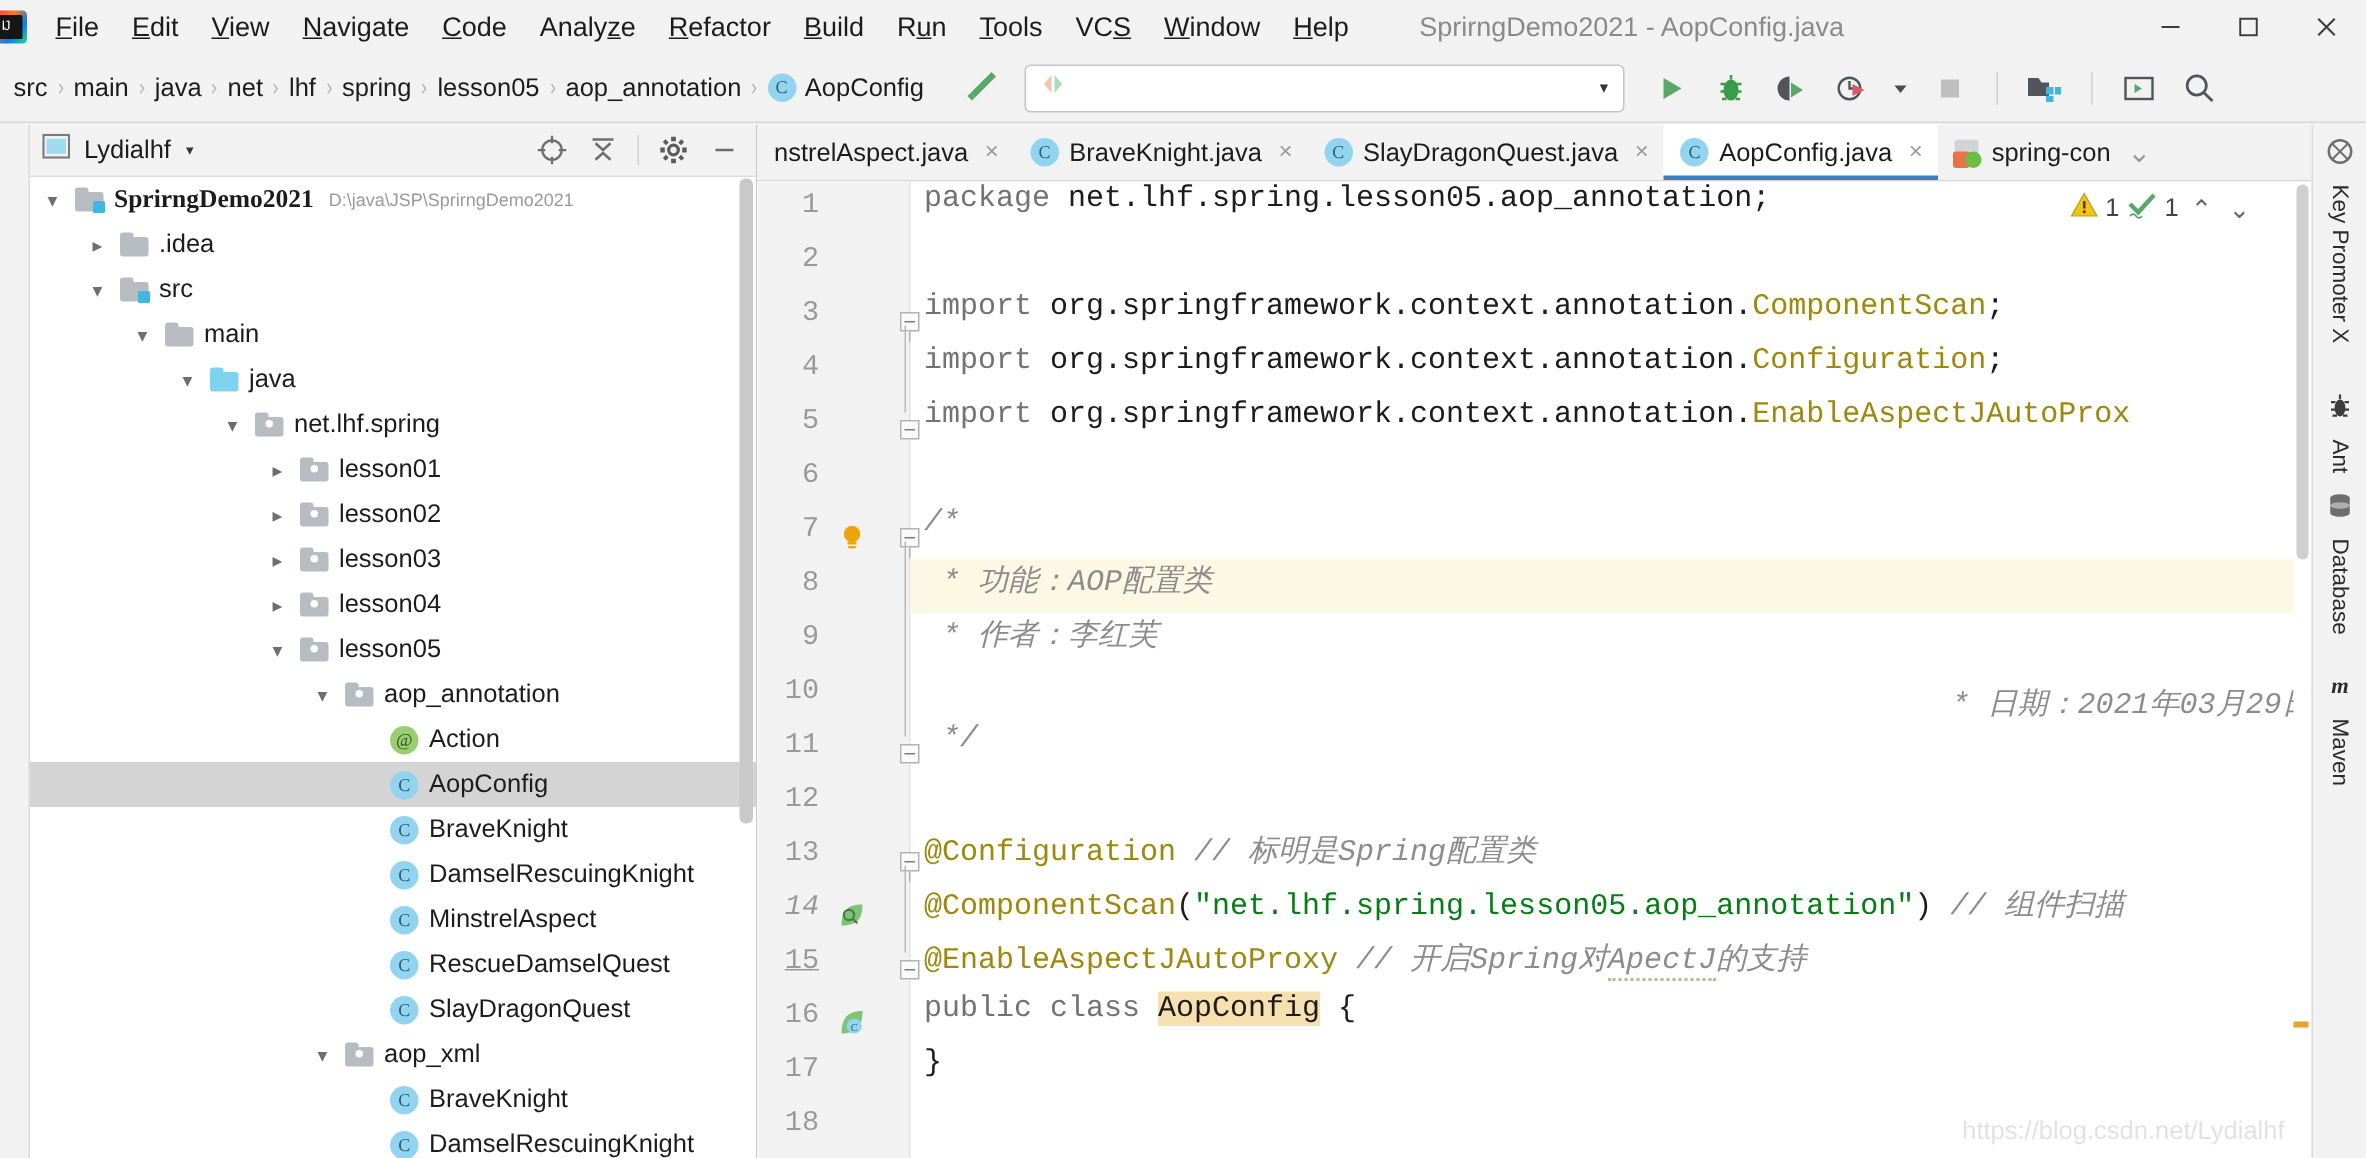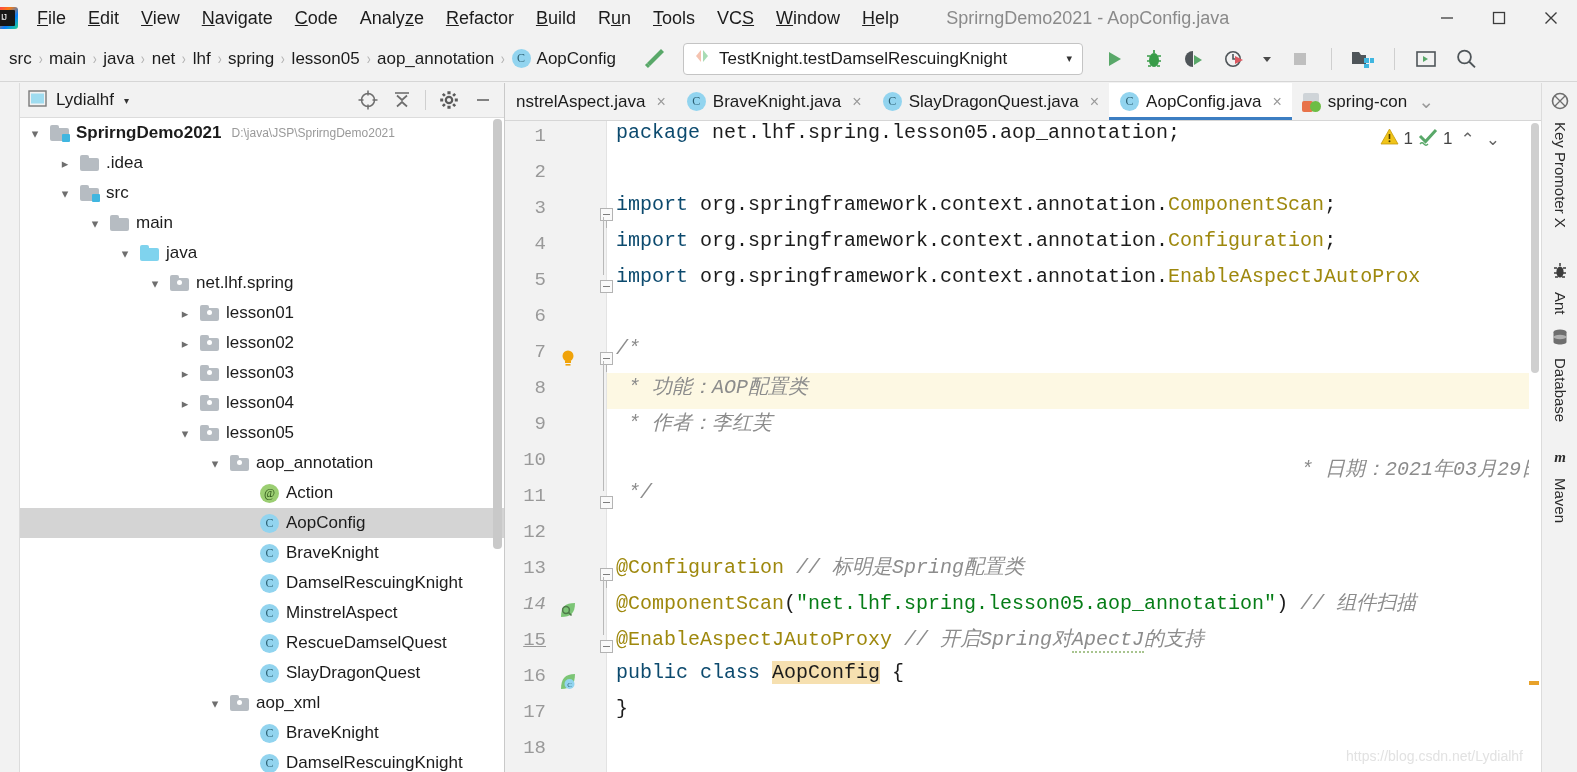--- a/index.html
+++ b/index.html
@@ -118,21 +118,21 @@
     color: #1c1c1c; white-space: nowrap;
   }
   .trow.sel { background: #d4d4d4; }
   .tw { display: inline-block; width: 30px; flex: 0 0 30px; }
   .arrow {
     width: 30px; flex: 0 0 30px; display: inline-flex;
     align-items: center; justify-content: center; color: #6e6e6e; font-size: 13px;
   }
   .ico { flex: 0 0 auto; margin-right: 7px; display: inline-flex; align-items: center; }
   .path-hint { color: #999; font-size: 12px; margin-left: 10px; }
-  .nm-bold { font-weight: bold; }
+  .nm-bold { font-weight: bold; font-family: Liberation Serif, serif; }
   .folder { width: 19px; height: 16px; position: relative; }
   .folder .b { position: absolute; left: 0; bottom: 0; width: 19px; height: 13px; background: #b6bcc2; border-radius: 2px; }
   .folder .t { position: absolute; left: 0; top: 0; width: 9px; height: 5px; background: #b6bcc2; border-radius: 2px 2px 0 0; }
   .folder.src .b, .folder.src .t { background: #b6bcc2; }
   .folder.src:after {
     content:''; position:absolute; right:-1px; bottom:-1px; width:8px; height:8px;
     background:#40b6e0; border-radius:1px;
   }
   .folder.java .b, .folder.java .t { background: #7fd3ee; }
   .folder.pkg .b { background: #b6bcc2; }
@@ -199,39 +199,39 @@
   .foldline { position: absolute; left: 98px; width: 1px; background: #b9b9b9; }
 
   .codelines {
     position: absolute; left: 102px; top: 0; right: 0; height: 651px;
   }
   .cl {
     position: absolute; left: 9px; right: 0; height: 36px; line-height: 36px;
     font: 20px "Liberation Mono", monospace; color: #1c1c1c; white-space: pre;
   }
   .hl-row { position: absolute; left: 0; right: 0; height: 36px; background: #fdf8e3; }
-  .kw { color: #0c4a6e; text-align: right; }
+  .kw { color: #737373; text-align: right; }
   .str { color: #067d17; }
   .ann { color: #9e880d; }
   .cmt { color: #8c8c8c; font-style: italic; }
   .cls-ref { color: #9e880d; }
   .hl-ident { background: #f6e0b0; }
   .squig { border-bottom: 2px dotted #a8c48f; }
 
   .inspect-widget {
     position: absolute; right: 38px; top: 6px; display: flex; align-items: center;
     gap: 5px; font: 17px "Liberation Sans", sans-serif; color: #444;
   }
   .scrollbar-v {
     position: absolute; right: 0; top: 0; width: 12px; height: 651px; background: #fff;
   }
   .scrollbar-v .thumb { position: absolute; right: 2px; width: 8px; background: #cfcfcf; border-radius: 4px; }
   .mark-warn { position: absolute; right: 2px; width: 10px; height: 4px; background: #e8a22a; }
   .watermark {
-    position: absolute; right: 18px; bottom: 8px; font-size: 14px; color: #e2e2e2;
+    position: absolute; right: 18px; bottom: 8px; font-size: 17px; color: #e2e2e2;
     white-space: nowrap;
   }
 
   
   .rightstrip {
     position: absolute; right: 0; top: 83px; width: 36px; height: 689px;
     background: #f2f2f2; border-left: 1px solid #dcdcdc;
   }
   .rtab {
     position: absolute; left: 0; width: 36px;
@@ -318,21 +318,20 @@
       </svg>
     </div>
 
     <div class="runcfg">
       <span>
         <svg width="20" height="18" viewBox="0 0 20 18">
           <path d="M9 3 L4 9 L9 15 Z" fill="#f5c3b0"></path>
           <path d="M11 3 L16 9 L11 15 Z" fill="#a8dcb4"></path>
         </svg>
       </span>
-      <span>TestKnight.testDamselRescuingKnight</span>
       <span class="caret">▾</span>
     </div>
 
     <div class="tb-icons">
       <div class="tb-btn">
         <svg width="22" height="22" viewBox="0 0 22 22">
             <path d="M6 4 L18 11 L6 18 Z" fill="#59a869"></path>
           </svg>
       </div>
       <div class="tb-btn">

